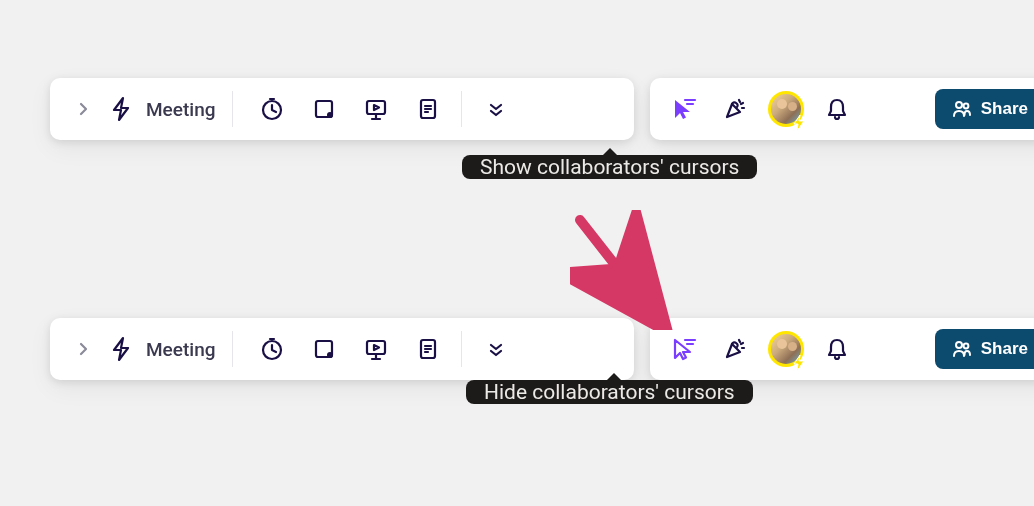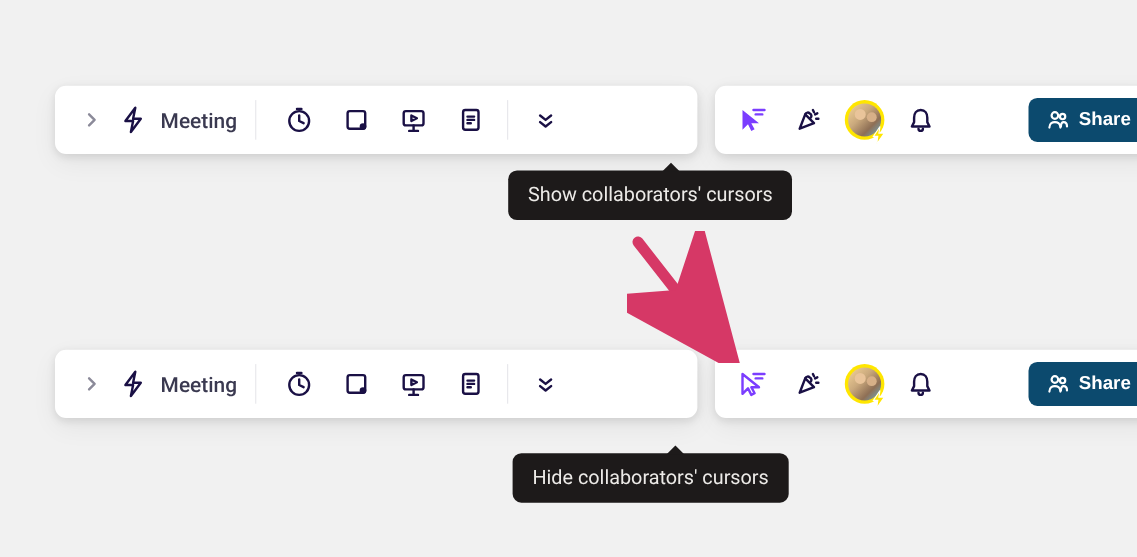--- a/index.html
+++ b/index.html
@@ -77,35 +77,35 @@
     background:#d7b088;
   }
   .avatar-bolt{
     position:absolute;right:-4px;bottom:-5px;
     width:18px;height:18px;
   }
   .tooltip{
     position:absolute;
     background:#1d1a1a;
     color:#eceae7;
-    font-size:18px;
-    padding:12px 18px;
+    font-size:21px;
+    padding:0 18px;
     border-radius:8px;
     white-space:nowrap;
   }
   .tooltip::before{
     content:"";
     position:absolute;
     top:-7px;left:140px;
     border-left:8px solid transparent;
     border-right:8px solid transparent;
     border-bottom:8px solid #1d1a1a;
   }
   .tip1{left:462px;top:155px}
-  .tip2{left:466px;top:412px}
+  .tip2{left:466px;top:380px}
   svg{display:block}
   .ink{stroke:#1a1045;fill:none;stroke-width:2.2;stroke-linecap:round;stroke-linejoin:round}
   .accent{stroke:#7b3dff;fill:none;stroke-width:2.2;stroke-linecap:round;stroke-linejoin:round}
   .accent-fill{fill:#7b3dff}
   .annot-arrow{
     position:absolute;
     left:570px;top:210px;
     width:120px;height:120px;
     pointer-events:none;
   }

